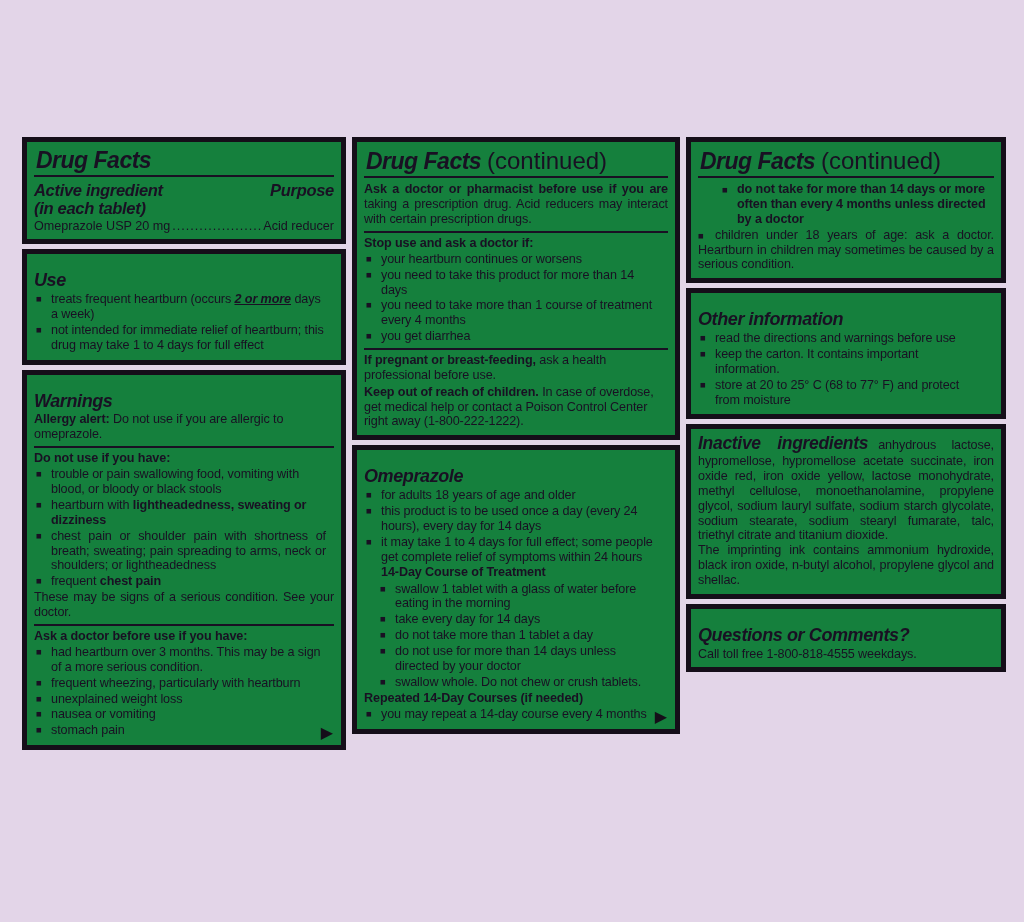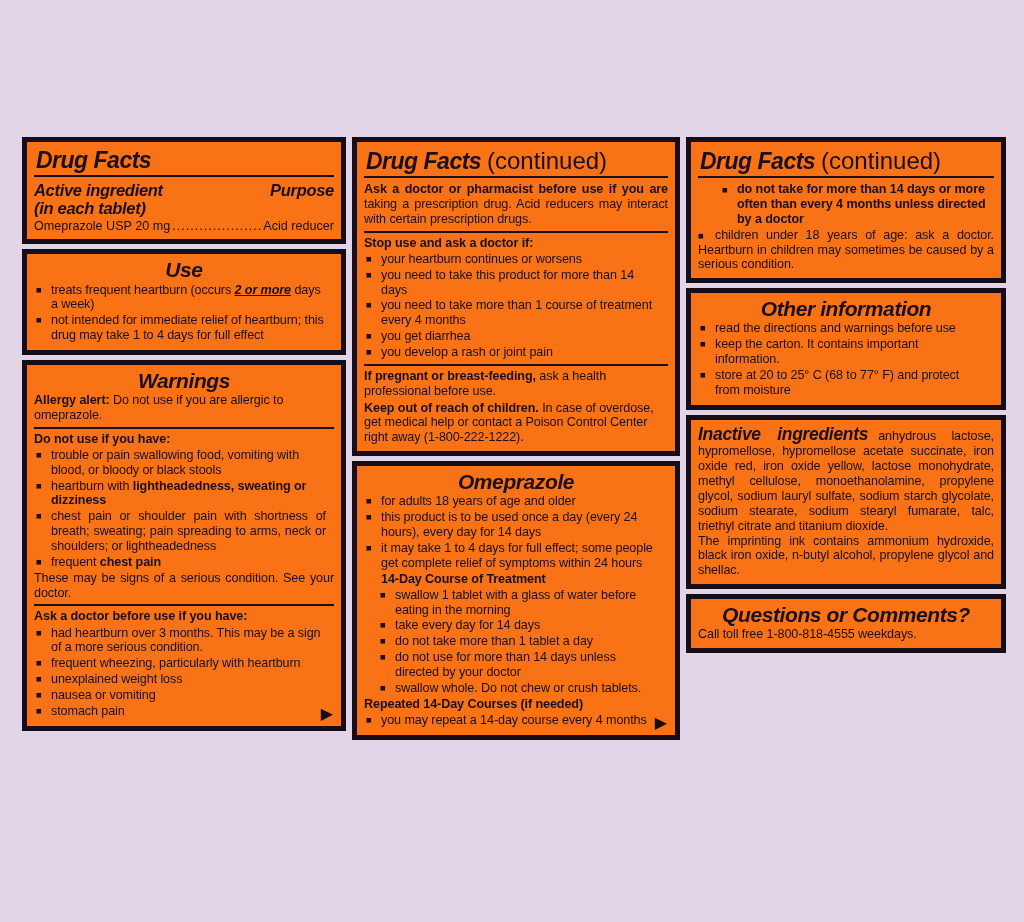--- a/index.html
+++ b/index.html
@@ -13,36 +13,36 @@
   .label-wrap{
     position:absolute;left:22px;top:137px;
     display:flex;gap:6px;align-items:flex-start;
   }
   .col{display:flex;flex-direction:column;gap:5px;}
   .col1{width:324px;height:585px;}
   .col2{width:328px;height:585px;}
   .col3{width:320px;}
   .box{
     border:5px solid #150e19;
-    background:#f97316;
+    background:#15803d;
     padding:4px 7px 6px 7px;
     box-sizing:border-box;
     position:relative;
   }
   .grow{flex:1 1 auto;}
   .df-title{
     font-size:23px;font-weight:bold;font-style:italic;
     letter-spacing:-0.5px;line-height:1.05;padding:2px 0 1px 2px;
   }
   .df-cont{font-size:24px;font-weight:normal;font-style:normal;letter-spacing:0;}
   .title-rule{border:0;border-top:2.5px solid #191023;margin:2px 0 4px 0;}
   .rule{border:0;border-top:2px solid #191023;margin:4px 0 3px 0;}
   .sec-title{
-    font-size:21px;font-weight:bold;font-style:italic;
-    letter-spacing:-0.4px;line-height:1.1;margin:0 0 1px 0;text-align:center;
+    font-size:18px;font-weight:bold;font-style:italic;
+    letter-spacing:-0.4px;line-height:1.1;margin:13px 0 1px 0;
   }
   p{margin:0;font-size:12.6px;line-height:1.18;letter-spacing:-0.1px;}
   .just{text-align:justify;}
   .b{font-weight:bold;}
   .subhead{font-weight:bold;font-size:12.6px;line-height:1.2;margin:1px 0 0 0;}
   ul{list-style:none;margin:1px 8px 0 0;padding:0;}
   li{
     position:relative;padding-left:17px;margin:0 0 1px 0;
     font-size:12.6px;line-height:1.18;letter-spacing:-0.1px;
   }
@@ -131,21 +131,20 @@
       <div class="df-title"><span>Drug Facts</span> <span class="df-cont">(continued)</span></div>
       <hr class="title-rule">
       <p class="just"><span class="b">Ask a doctor or pharmacist before use if you are</span><span> taking a prescription drug. Acid reducers may interact with certain prescription drugs.</span></p>
       <hr class="rule">
       <p class="subhead">Stop use and ask a doctor if:</p>
       <ul>
         <li>your heartburn continues or worsens</li>
         <li>you need to take this product for more than 14 days</li>
         <li>you need to take more than 1 course of treatment every 4 months</li>
         <li>you get diarrhea</li>
-        <li>you develop a rash or joint pain</li>
       </ul>
       <hr class="rule">
       <p><span class="b">If pregnant or breast-feeding,</span><span> ask a health professional before use.</span></p>
       <p class="mt2"><span class="b">Keep out of reach of children.</span><span> In case of overdose, get medical help or contact a Poison Control Center right away (1-800-222-1222).</span></p>
     </div>
 
     <div class="box grow">
       <div class="sec-title">Omeprazole</div>
       <ul>
         <li>for adults 18 years of age and older</li>

